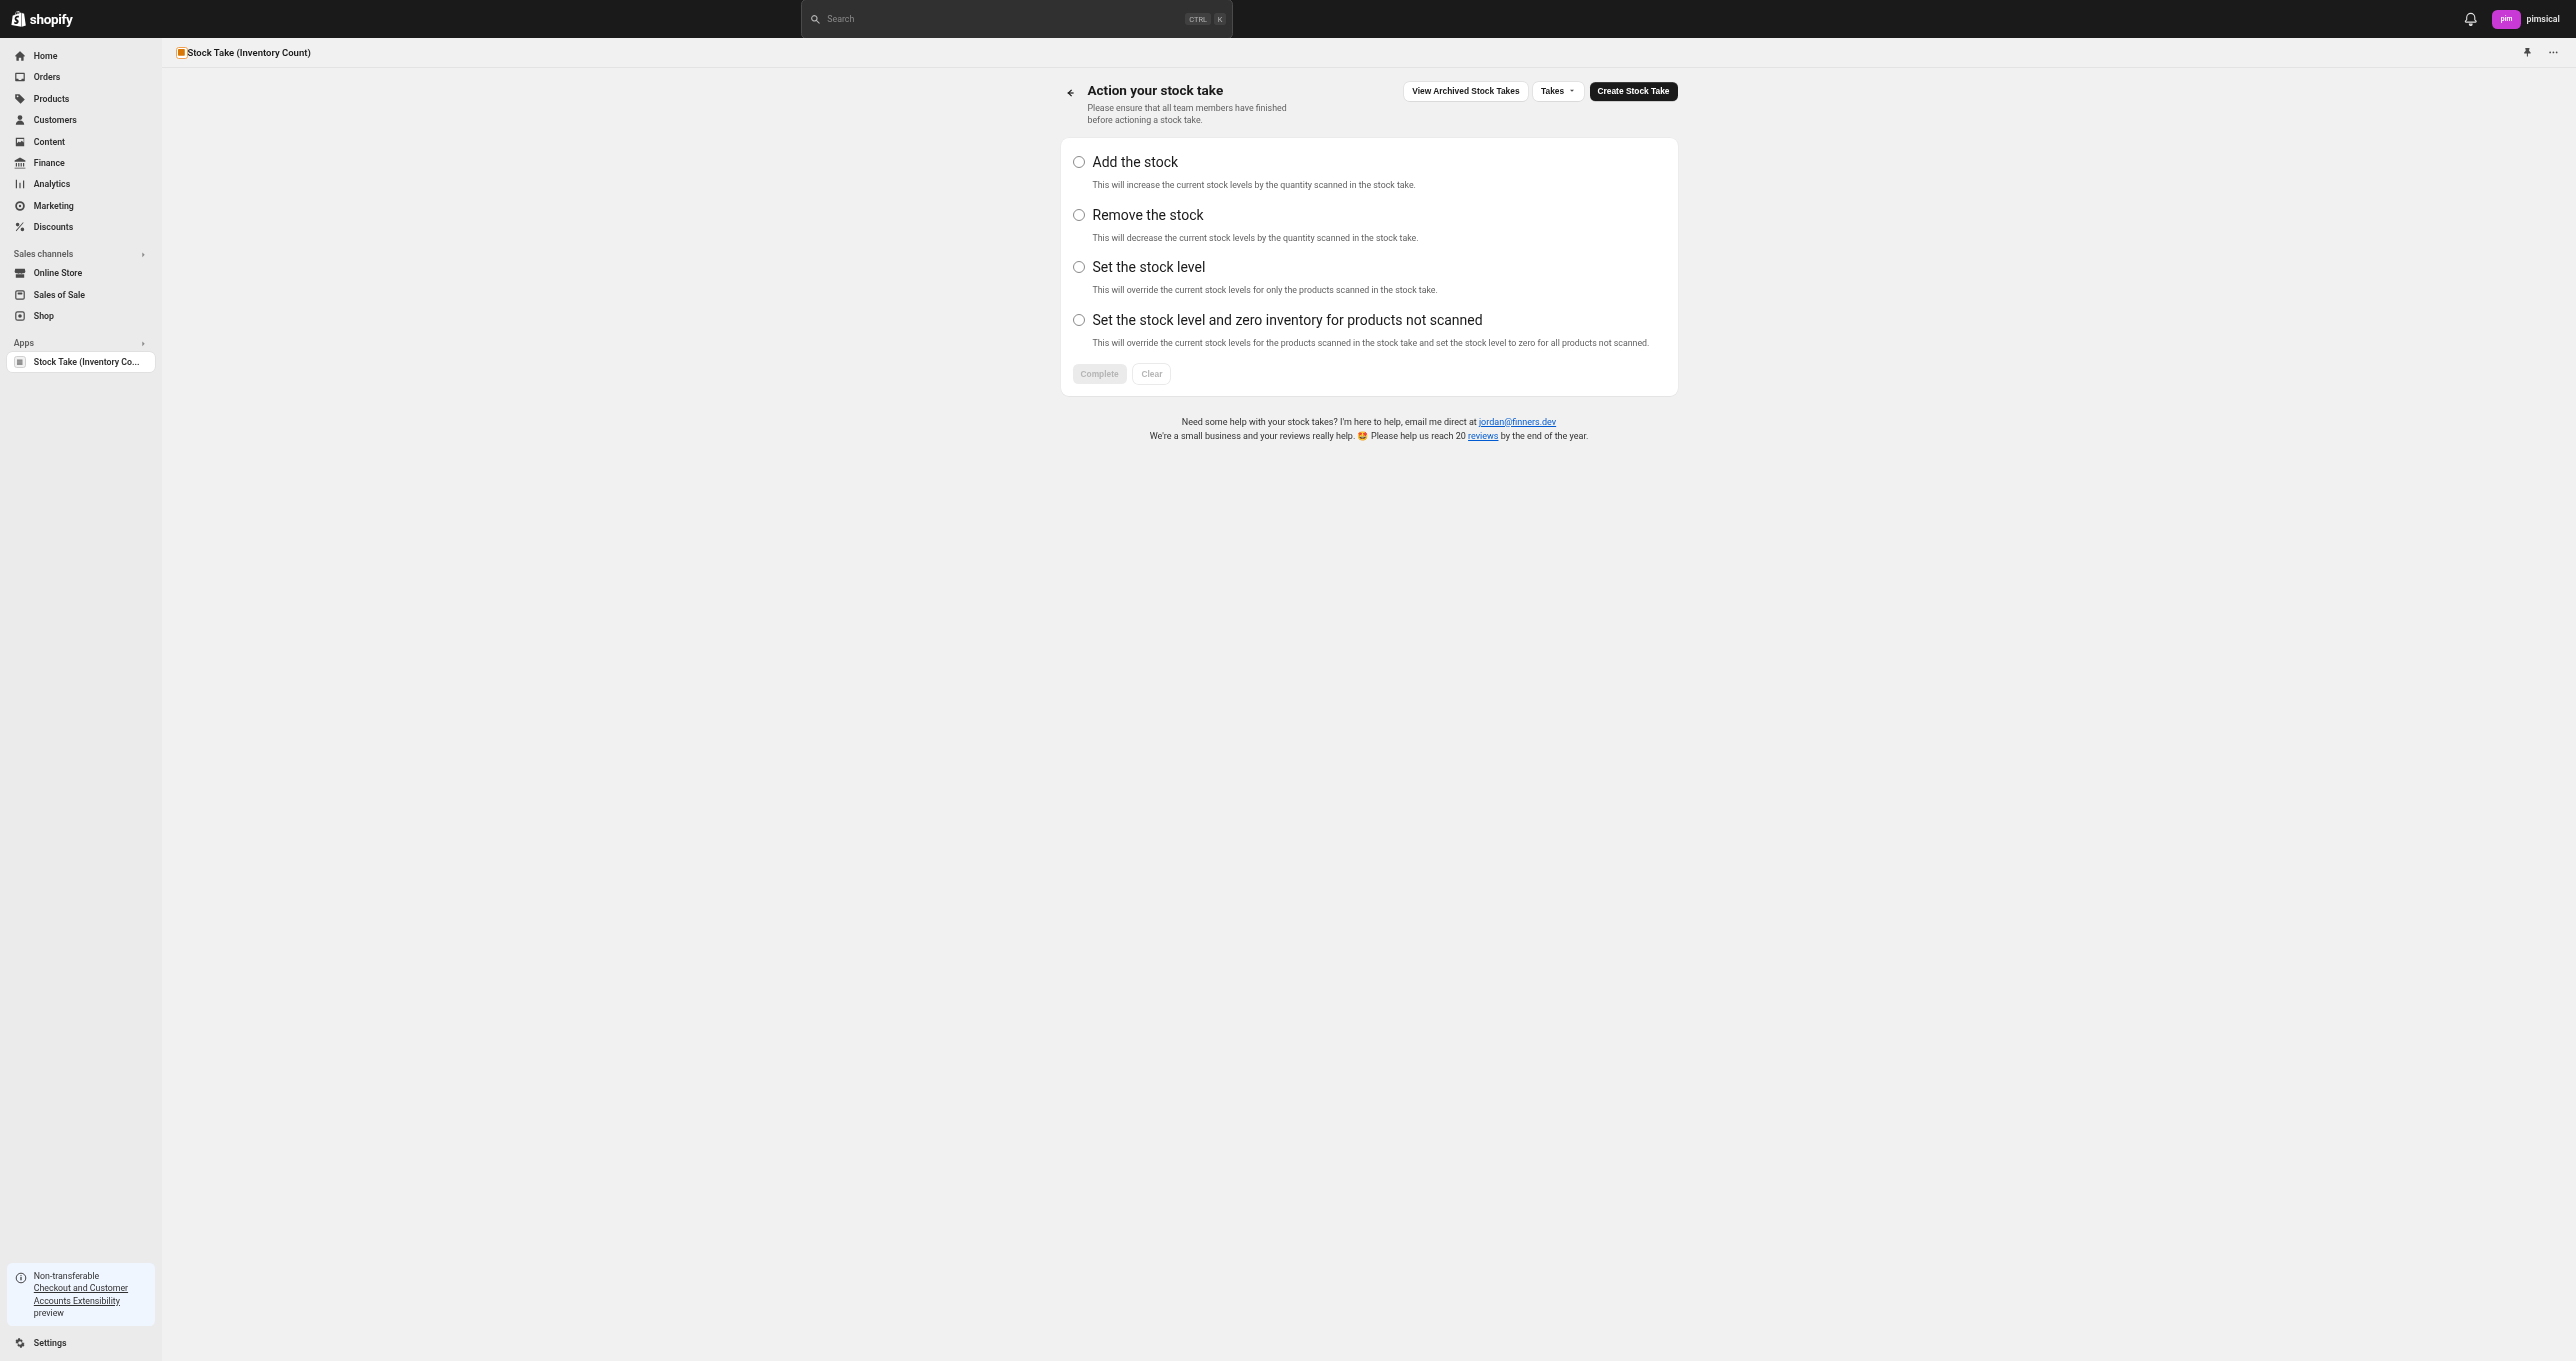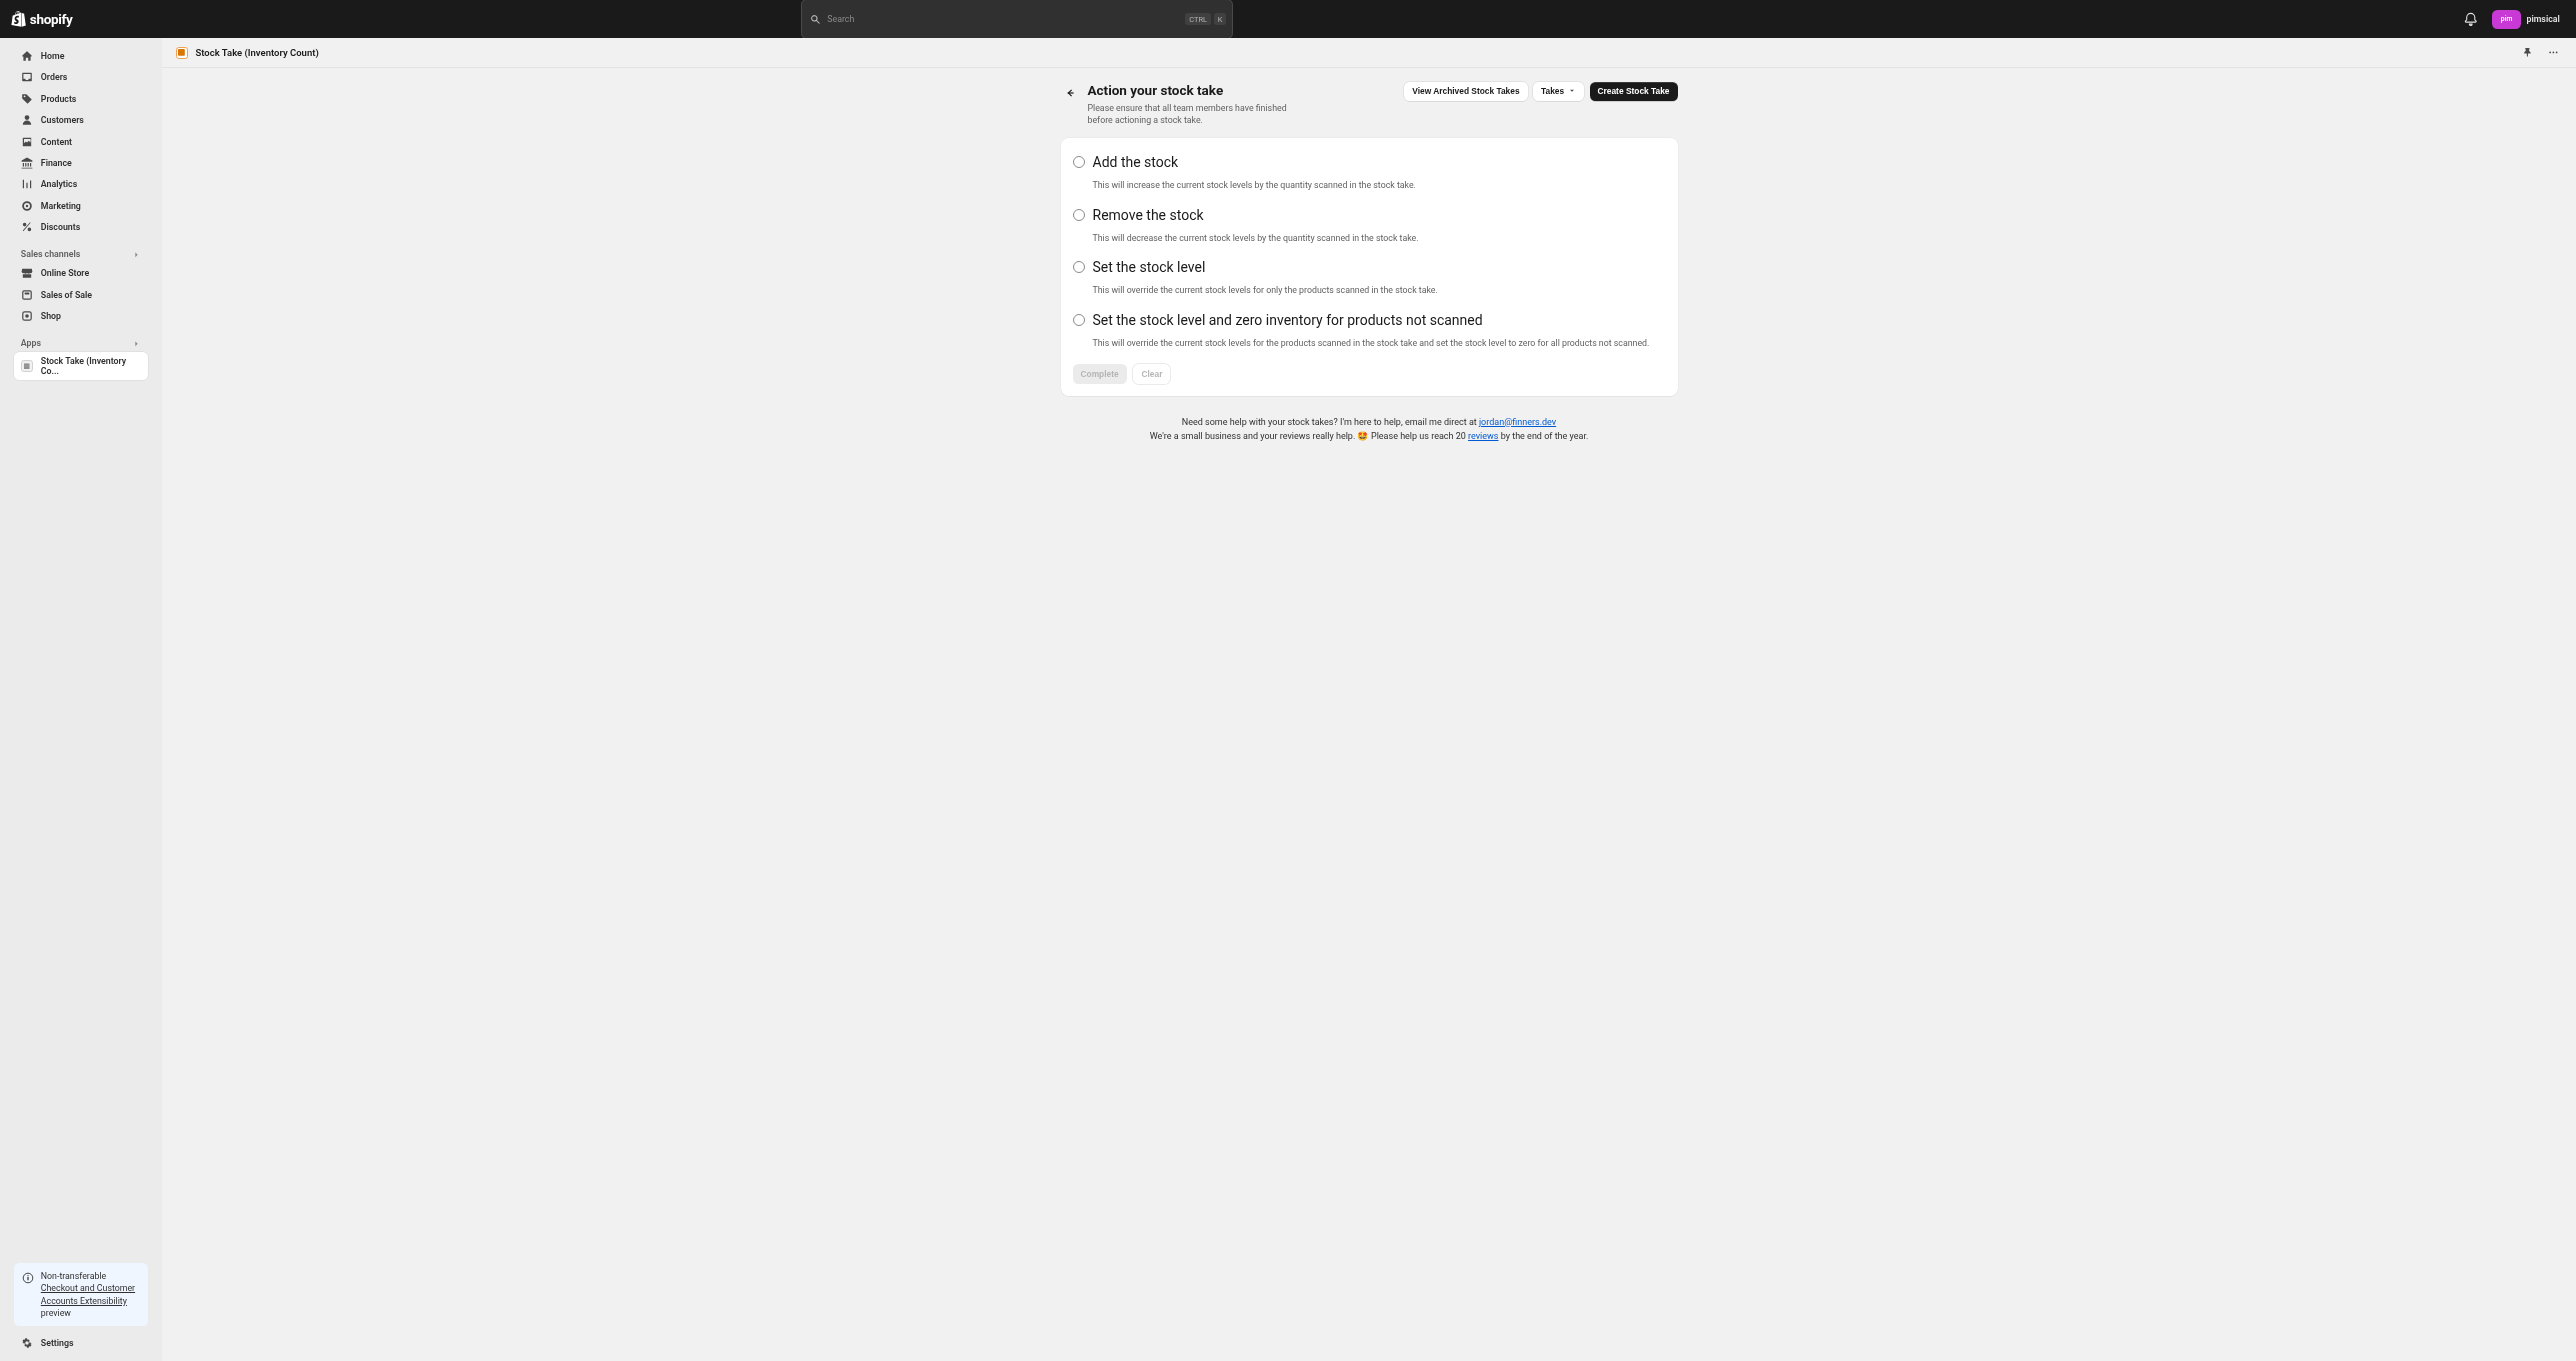--- a/index.html
+++ b/index.html
@@ -16,37 +16,37 @@
 .kbd-group { display: flex; gap: 2.7px; }
 .kbd { background: #404040; border-radius: 2.7px; padding: 1.4px 4px; font-size: 7.4px; color: #b5b5b5; font-family: inherit; }
 .top-right { display: flex; align-items: center; gap: 9.5px; margin-left: auto; }
 .bell { fill: #e3e3e3; }
 .avatar-chip { display: flex; align-items: center; gap: 5.4px; padding: 2.7px 5.4px; border-radius: 5.4px; }
 .avatar { width: 29px; height: 19px; border-radius: 5.4px; background: #c939d6; color: #fff; font-size: 6.8px; font-weight: 600; display: flex; align-items: center; justify-content: center; }
 .store-name { color: #e3e3e3; font-weight: 600; font-size: 8.8px; }
 
 
 .shell { display: flex; }
-.sidebar { width: 162px; background: #ebebeb; min-height: calc(100vh - 38px); padding: 8px 14px; display: flex; flex-direction: column; gap: 1.4px; border-top-left-radius: 0; }
+.sidebar { width: 162px; background: #ebebeb; min-height: calc(100vh - 38px); padding: 8px 7px; display: flex; flex-direction: column; gap: 1.4px; border-top-left-radius: 0; }
 .nav-item { display: flex; align-items: center; gap: 8px; padding: 4px 6.8px; border-radius: 5.4px; color: #303030; font-weight: 600; font-size: 8.8px; cursor: pointer; }
 .nav-item svg { width: 12px; height: 12px; fill: #4a4a4a; flex-shrink: 0; }
 .nav-section { display: flex; align-items: center; justify-content: space-between; padding: 6.8px 6.8px 2.7px; color: #616161; font-weight: 600; font-size: 8.8px; margin-top: 4px; }
 .nav-section svg { fill: #8a8a8a; }
 .nav-item.active { background: #fff; box-shadow: 0 0 0 0.7px rgba(0,0,0,0.06); }
 .nav-item.sub { padding-left: 6.8px; }
 .app-icon { width: 12px; height: 12px; border-radius: 2.7px; background: #f1f1f1; border: 0.7px solid #d0d0d0; display: flex; align-items: center; justify-content: center; font-size: 6.8px; color: #8a8a8a; flex-shrink: 0; }
 .sidebar-bottom { margin-top: auto; }
 
 .info-card { margin: 6.8px 0; background: #f0f6ff; border-radius: 5.4px; padding: 6.8px 8px; display: flex; gap: 6.8px; color: #303030; font-size: 8.8px; line-height: 1.4; }
 .info-card svg { fill: #303030; flex-shrink: 0; margin-top: 1.4px; }
 .info-card a { color: #303030; text-decoration: underline; }
 
 
 .main { flex: 1; background: #f1f1f1; border-top-left-radius: 9.5px; overflow: hidden; }
-.page-bar { height: 30px; display: flex; align-items: center; padding: 0 13.5px; gap: 8px; border-bottom: 0.7px solid #e3e3e3; }
+.page-bar { height: 30px; display: flex; align-items: center; padding: 0 13.5px; border-bottom: 0.7px solid #e3e3e3; }
 .page-bar-title { font-weight: 600; font-size: 9.5px; }
 .page-bar-icon { width: 12px; height: 12px; border-radius: 2.7px; background: #fff; border: 0.7px solid #f0a050; display: flex; align-items: center; justify-content: center; }
 .page-bar-icon svg { fill: #d97706; }
 .page-bar-right { margin-left: auto; display: flex; gap: 6.8px; }
 .icon-btn { width: 19px; height: 19px; border-radius: 4px; display: flex; align-items: center; justify-content: center; cursor: pointer; }
 .icon-btn svg { fill: #4a4a4a; }
 
 .content { max-width: 649px; margin: 0 auto; padding: 13.5px 16px; }
 .page-head { display: flex; align-items: flex-start; gap: 8px; margin-bottom: 12px; }
 .back-btn { width: 19px; height: 19px; display: flex; align-items: center; justify-content: center; border-radius: 4px; cursor: pointer; margin-top: 2px;}

